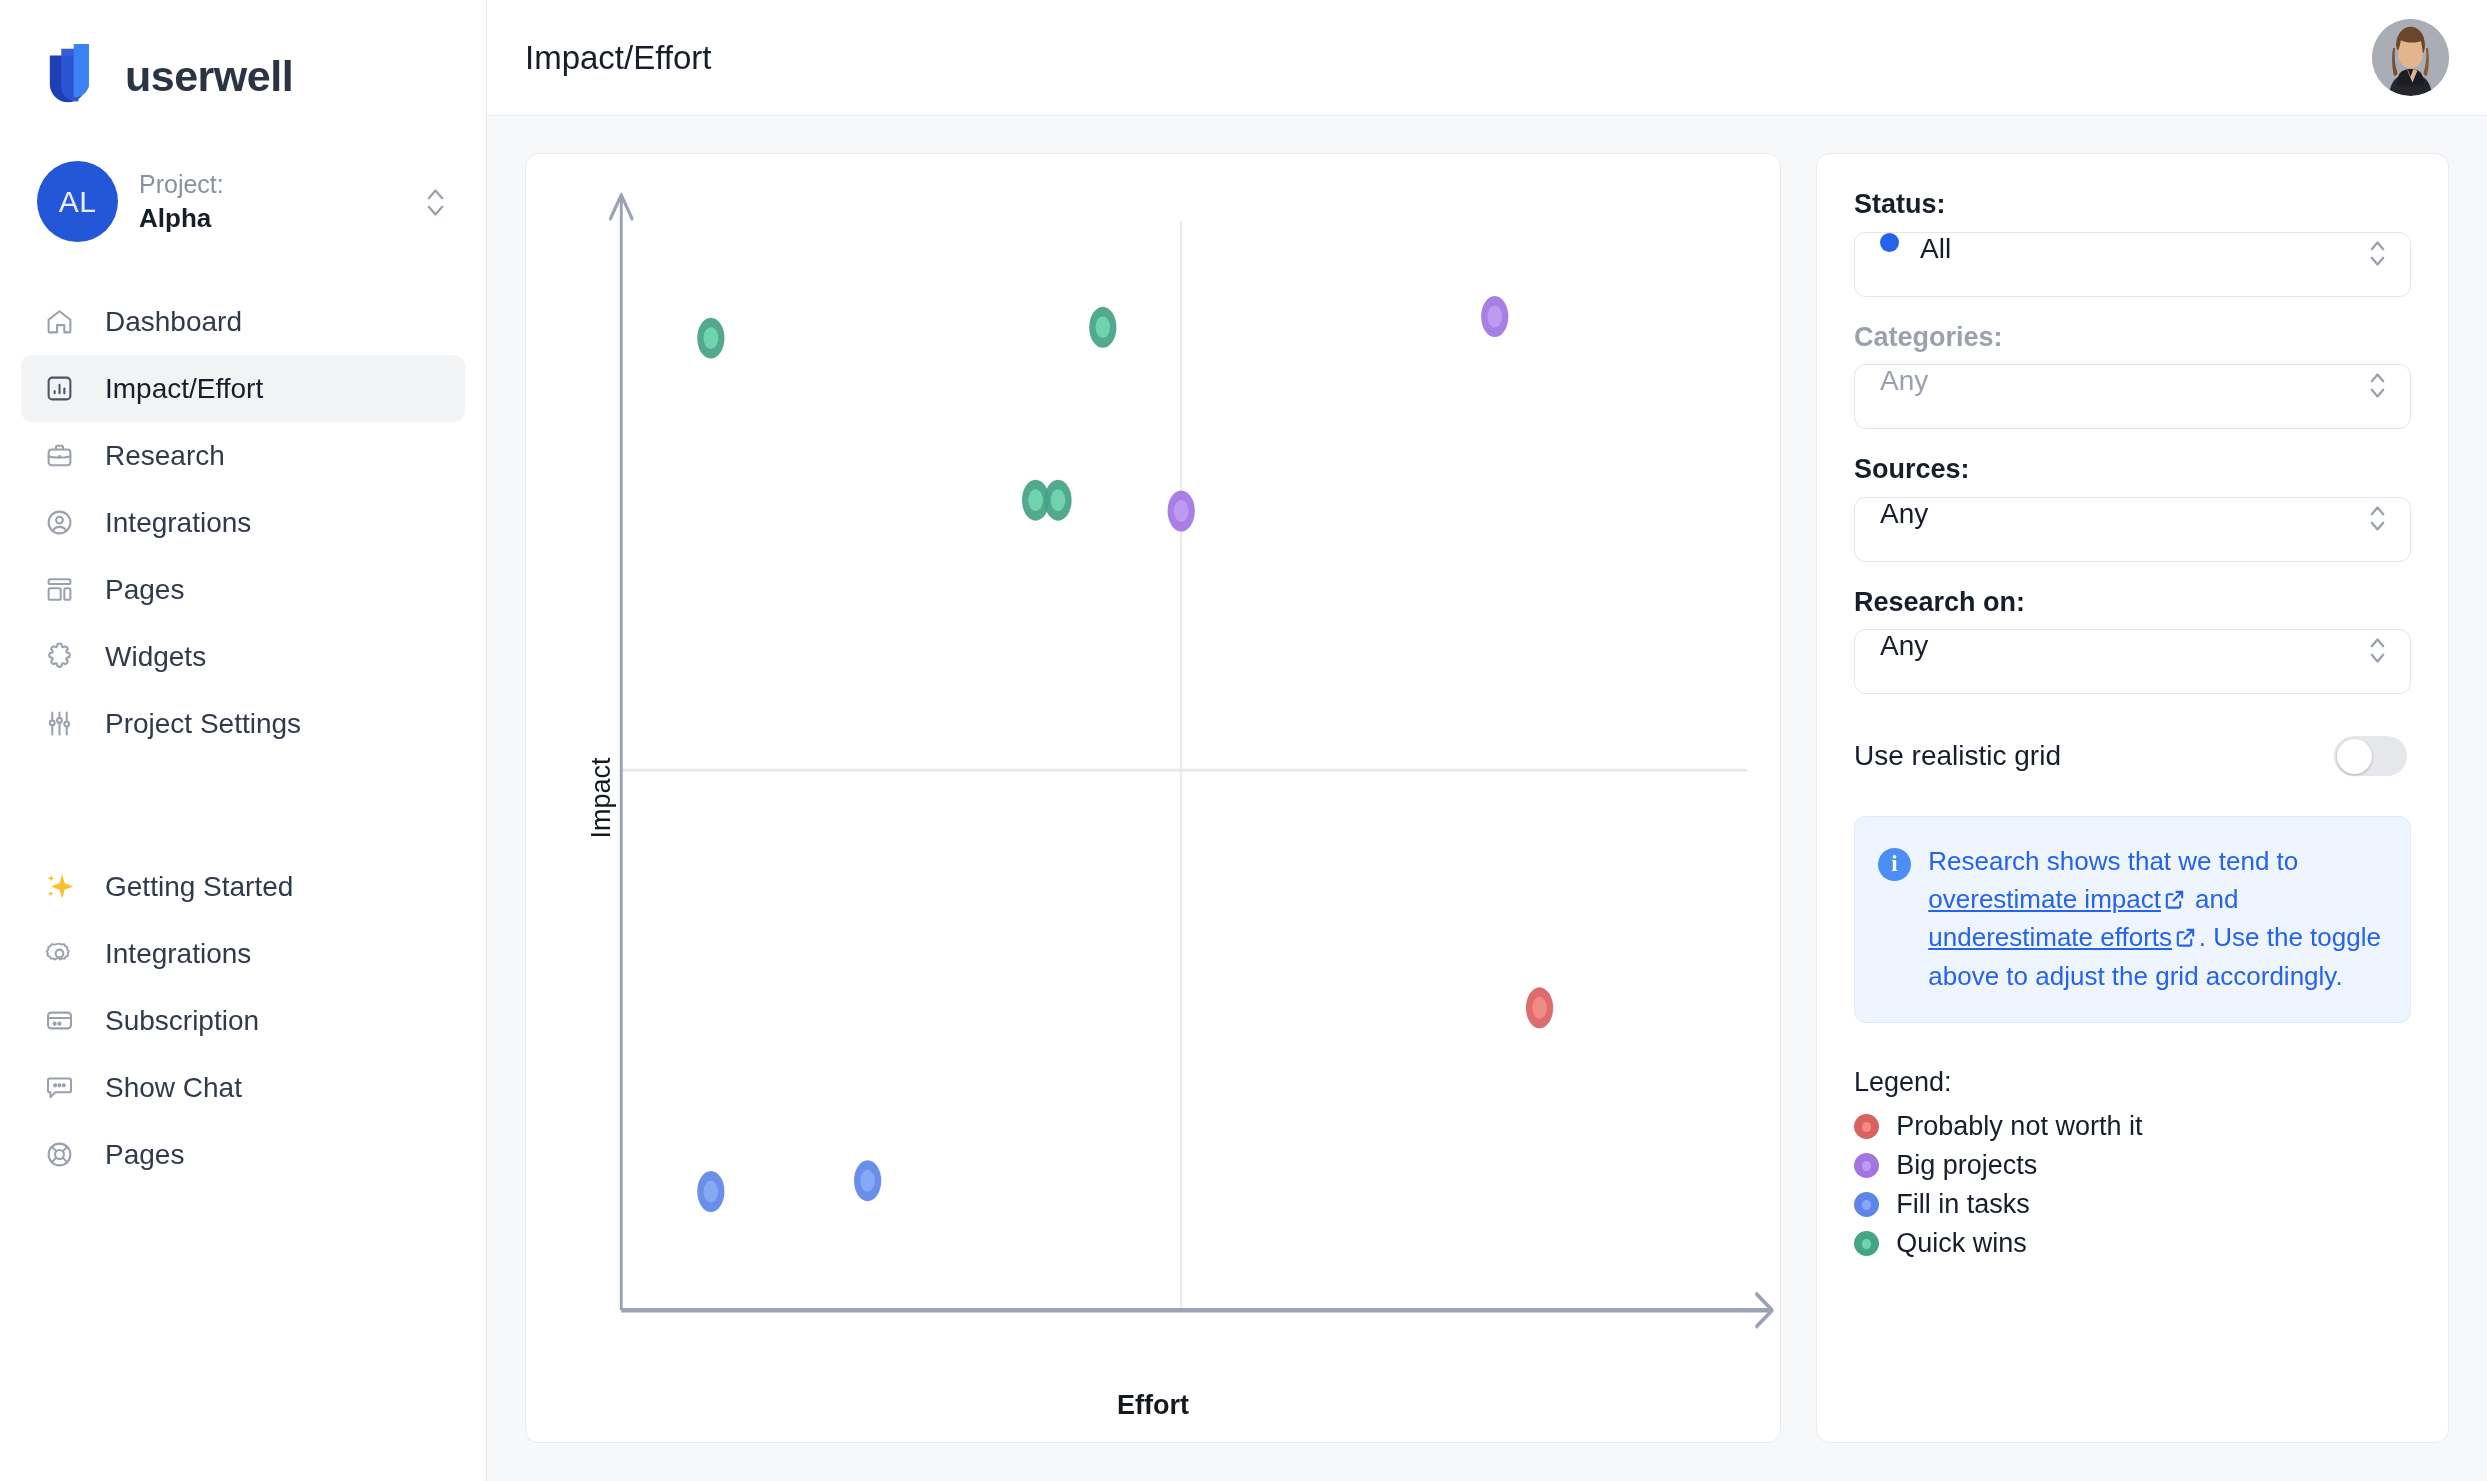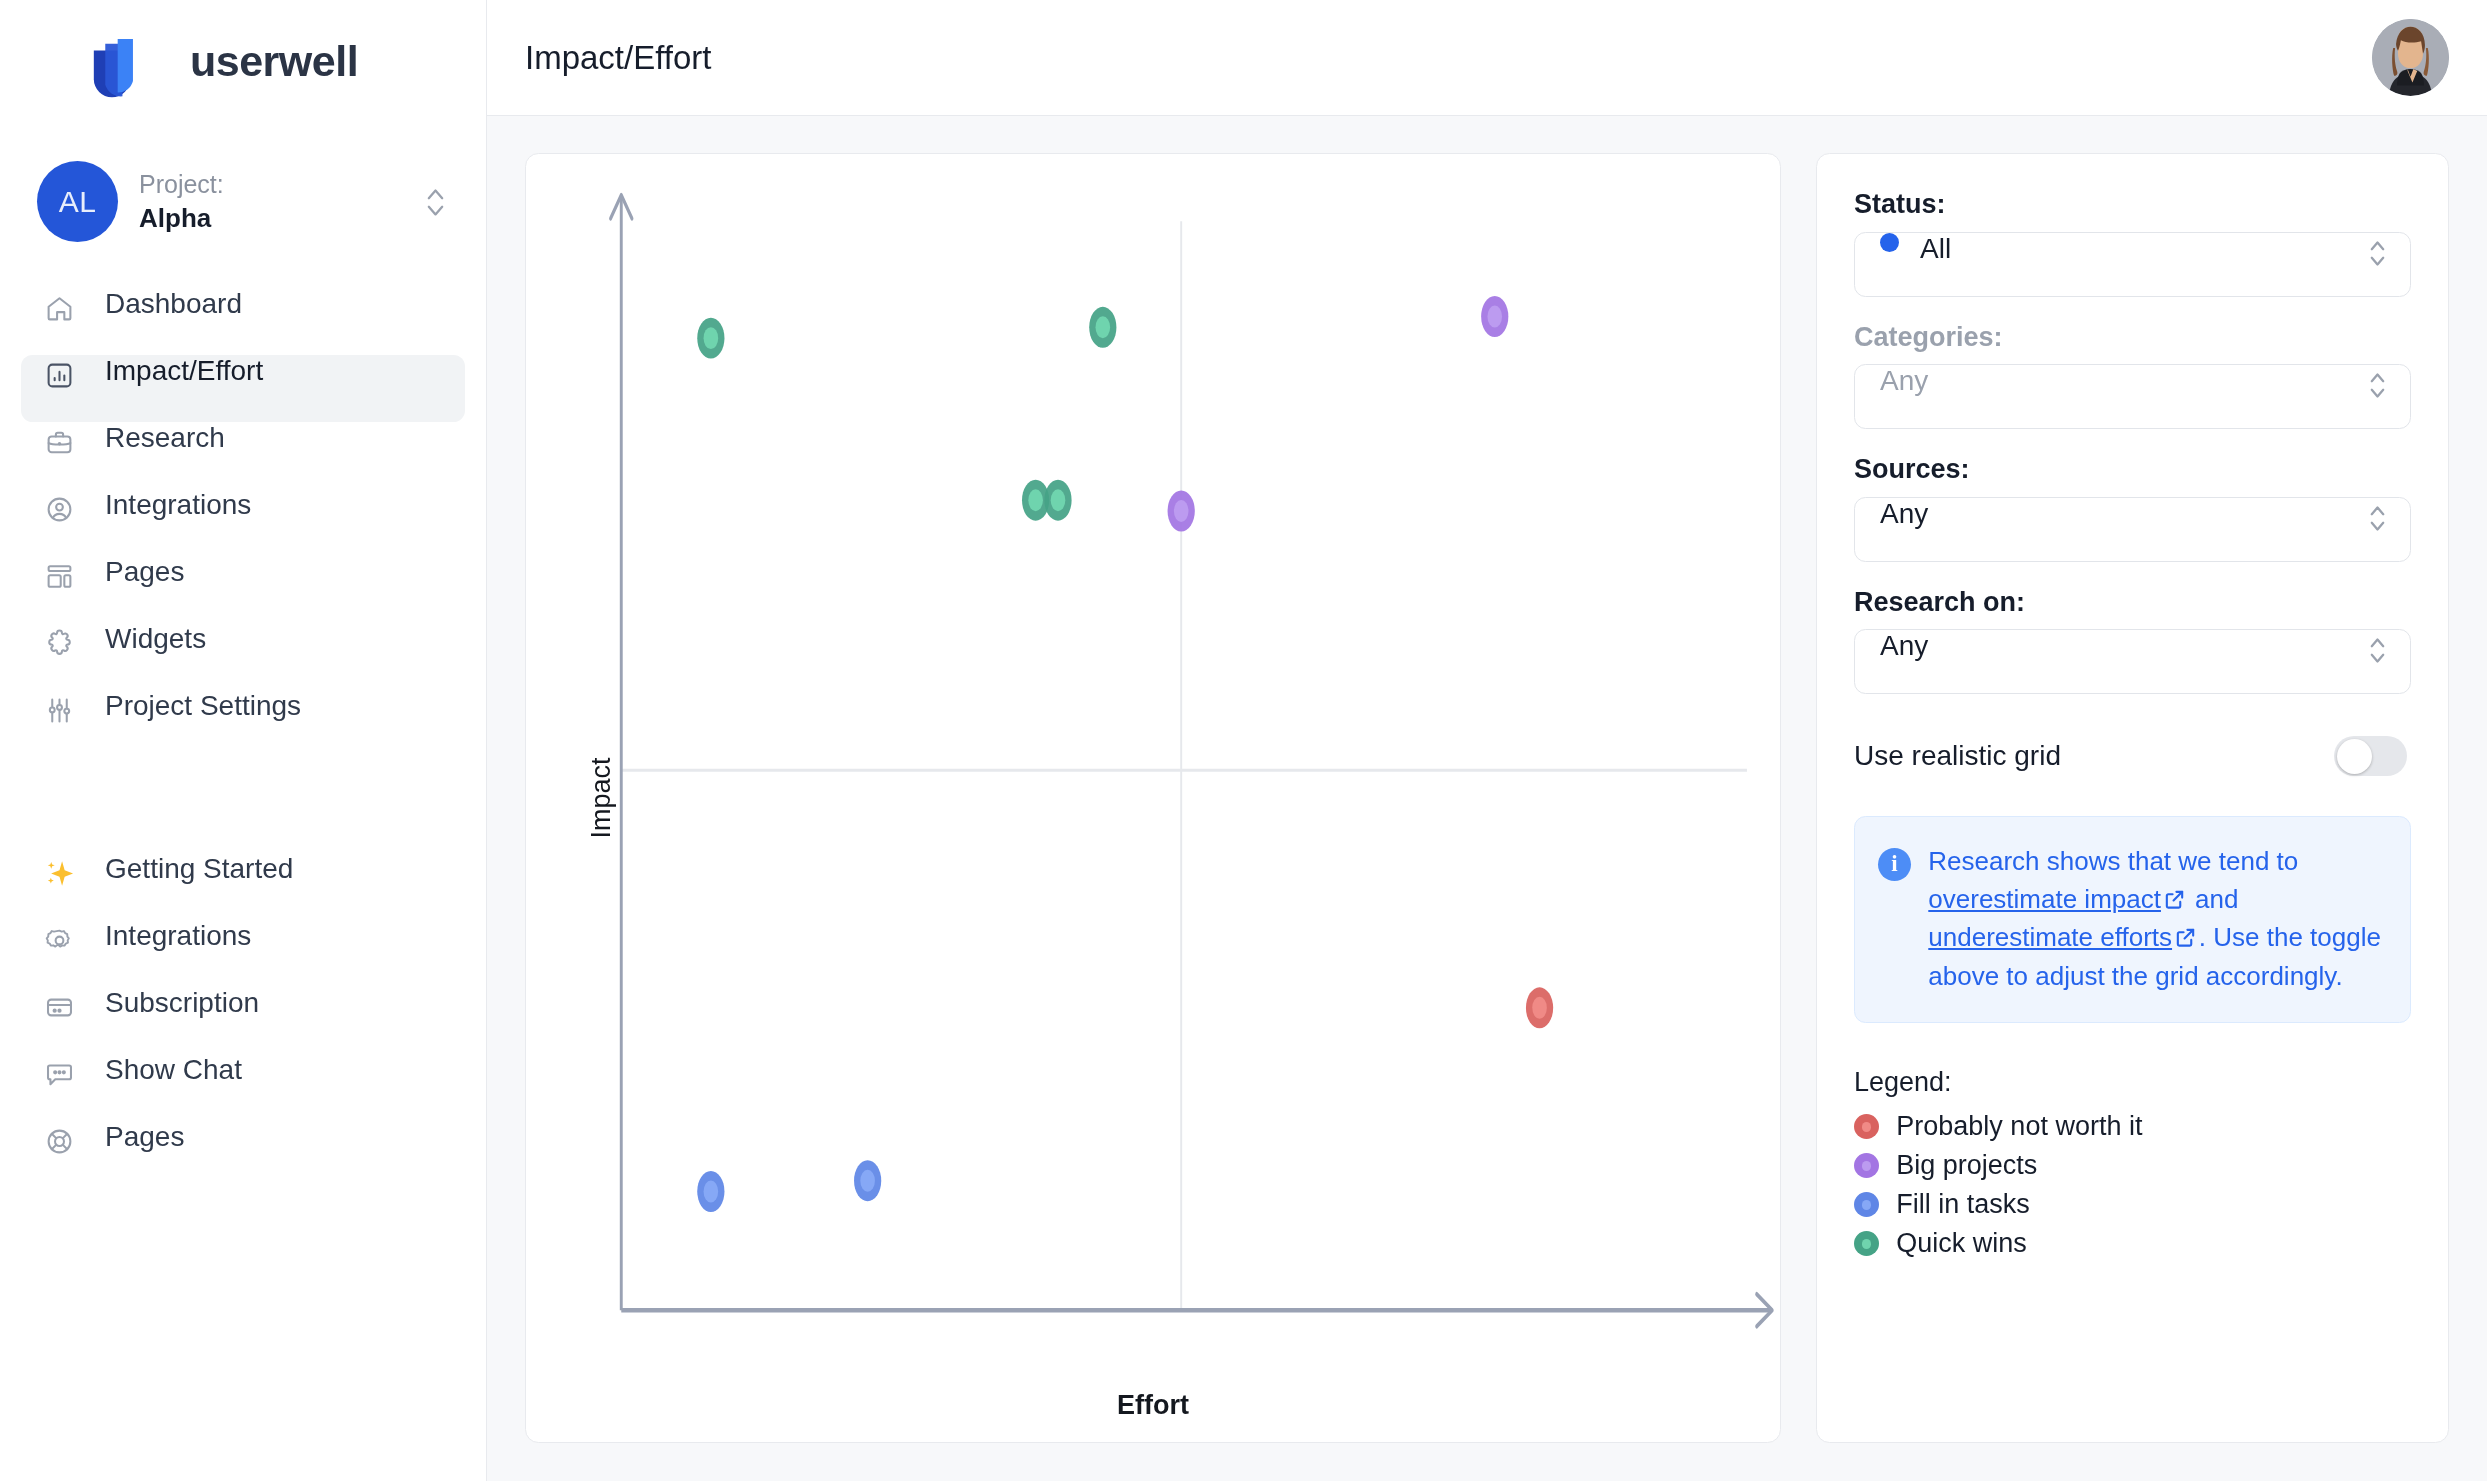--- a/index.html
+++ b/index.html
@@ -13,22 +13,22 @@
 
   
   .sidebar {
     width: 487px; height: 1481px;
     background: #ffffff;
     border-right: 1.9px solid #e8eaee;
     flex: 0 0 487px;
     position: relative;
   }
   .brand {
-    display: flex; gap: 37px;
-    padding: 37px 0 0 46px; height: 115px; margin-left: 44px;
+    display: flex; align-items: center; gap: 16px;
+    padding: 37px 0 0 46px; height: 115px;
   }
   .brand-mark { width: 63px; height: 69px; position: relative; }
   .brand-name {
     font-size: 43px; font-weight: 600; color: #2b3445; letter-spacing: -0.5px;
   }
   .project-row {
     display: flex; align-items: center; gap: 21px;
     padding: 0 38px 0 37px; margin-top: 46px; height: 81px;
   }
   .avatar-initials {
@@ -39,21 +39,21 @@
     flex: 0 0 81px;
   }
   .project-text { flex: 1; line-height: 1.2; }
   .project-label { font-size: 25px; color: #8a919e; font-weight: 400; }
   .project-value { font-size: 26px; color: #161d2b; font-weight: 600; margin-top: 3.8px; }
   .stepper-icon { width: 25px; height: 42px; flex: 0 0 25px; color: #9aa1ad; }
 
   .nav { margin-top: 46px; }
   .nav-group + .nav-group { margin-top: 96px; }
   .nav-item {
-    display: flex; align-items: flex-start; gap: 26px;
+    display: flex; align-items: center; gap: 26px;
     height: 67px; margin: 0 21px; padding-left: 18px;
     border-radius: 11.5px; cursor: pointer;
   }
   .nav-item.active { background: #f1f3f5; }
   .nav-icon { width: 40px; height: 40px; flex: 0 0 40px; color: #9aa1ad; display: flex; align-items: center; justify-content: center; }
   .nav-item.active .nav-icon { color: #4a5365; }
   .nav-label { font-size: 28px; color: #303a4b; font-weight: 400; }
   .nav-item.active .nav-label { color: #161d2b; font-weight: 500; }
   .nav-icon.star { color: #fbbf2e; }
 

